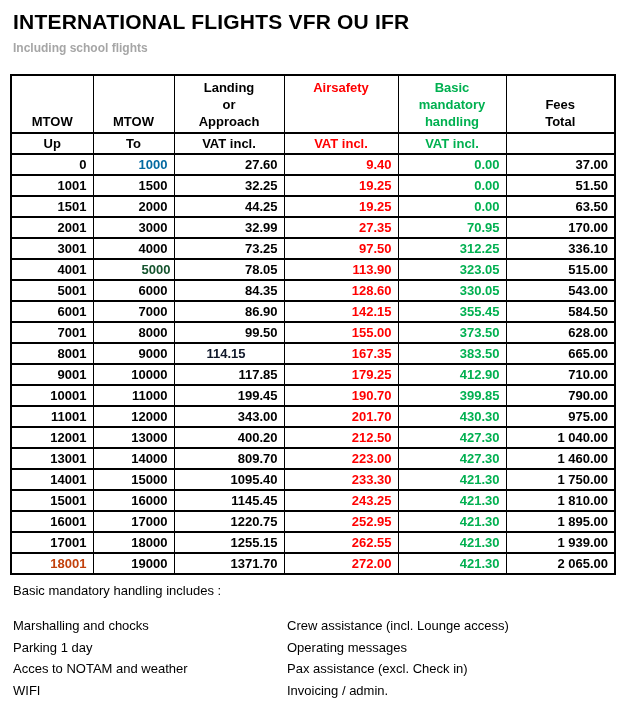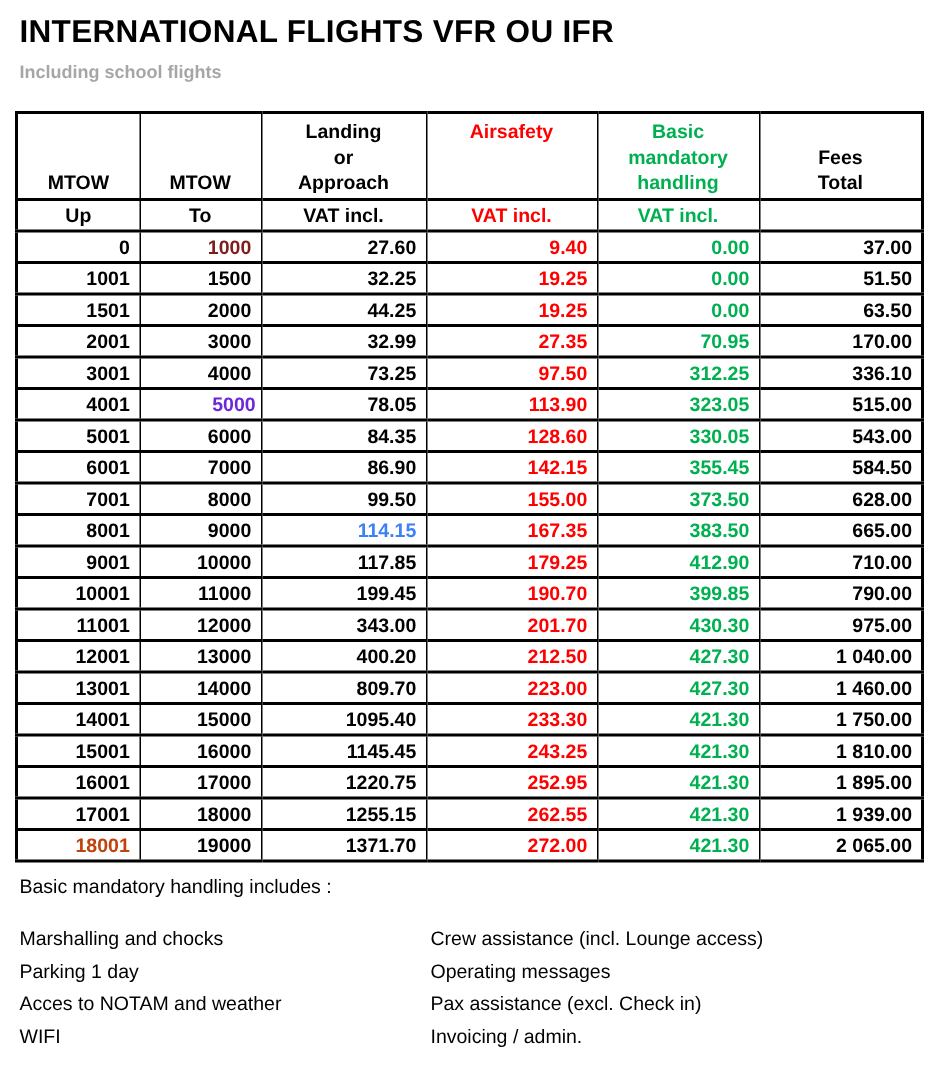--- a/index.html
+++ b/index.html
@@ -141,21 +141,21 @@
           <td style="color: rgb(0, 0, 0);">To</td>
           <td style="color: rgb(0, 0, 0);">VAT incl.</td>
           <td style="color: rgb(255, 0, 0);">VAT incl.</td>
           <td style="color: rgb(0, 176, 80);">VAT incl.</td>
           <td style="color: rgb(0, 0, 0);"></td>
         </tr>
     </thead>
     <tbody class="data" id="tbody">
         <tr>
           <td style="color: rgb(0, 0, 0);">0</td>
-          <td style="color: #7f1d1d;">1000</td>
+          <td style="color: #0369a1;">1000</td>
           <td style="color: rgb(0, 0, 0);">27.60</td>
           <td style="color: rgb(255, 0, 0);">9.40</td>
           <td style="color: rgb(0, 176, 80);">0.00</td>
           <td style="color: rgb(0, 0, 0);">37.00</td>
         </tr>
         <tr>
           <td style="color: rgb(0, 0, 0);">1001</td>
           <td style="color: rgb(0, 0, 0);">1500</td>
           <td style="color: rgb(0, 0, 0);">32.25</td>
           <td style="color: rgb(255, 0, 0);">19.25</td>
@@ -181,21 +181,21 @@
         <tr>
           <td style="color: rgb(0, 0, 0);">3001</td>
           <td style="color: rgb(0, 0, 0);">4000</td>
           <td style="color: rgb(0, 0, 0);">73.25</td>
           <td style="color: rgb(255, 0, 0);">97.50</td>
           <td style="color: rgb(0, 176, 80);">312.25</td>
           <td style="color: rgb(0, 0, 0);">336.10</td>
         </tr>
         <tr>
           <td style="color: rgb(0, 0, 0);">4001</td>
-          <td style="color: #6d28d9; padding-left: 48px;">5000</td>
+          <td style="color: #14532d; padding-left: 48px;">5000</td>
           <td style="color: rgb(0, 0, 0);">78.05</td>
           <td style="color: rgb(255, 0, 0);">113.90</td>
           <td style="color: rgb(0, 176, 80);">323.05</td>
           <td style="color: rgb(0, 0, 0);">515.00</td>
         </tr>
         <tr>
           <td style="color: rgb(0, 0, 0);">5001</td>
           <td style="color: rgb(0, 0, 0);">6000</td>
           <td style="color: rgb(0, 0, 0);">84.35</td>
           <td style="color: rgb(255, 0, 0);">128.60</td>
@@ -214,21 +214,21 @@
           <td style="color: rgb(0, 0, 0);">7001</td>
           <td style="color: rgb(0, 0, 0);">8000</td>
           <td style="color: rgb(0, 0, 0);">99.50</td>
           <td style="color: rgb(255, 0, 0);">155.00</td>
           <td style="color: rgb(0, 176, 80);">373.50</td>
           <td style="color: rgb(0, 0, 0);">628.00</td>
         </tr>
         <tr>
           <td style="color: rgb(0, 0, 0);">8001</td>
           <td style="color: rgb(0, 0, 0);">9000</td>
-          <td style="color: #3b82f6;">114.15</td>
+          <td style="color: #0f172a; text-align: center;">114.15</td>
           <td style="color: rgb(255, 0, 0);">167.35</td>
           <td style="color: rgb(0, 176, 80);">383.50</td>
           <td style="color: rgb(0, 0, 0);">665.00</td>
         </tr>
         <tr>
           <td style="color: rgb(0, 0, 0);">9001</td>
           <td style="color: rgb(0, 0, 0);">10000</td>
           <td style="color: rgb(0, 0, 0);">117.85</td>
           <td style="color: rgb(255, 0, 0);">179.25</td>
           <td style="color: rgb(0, 176, 80);">412.90</td>

